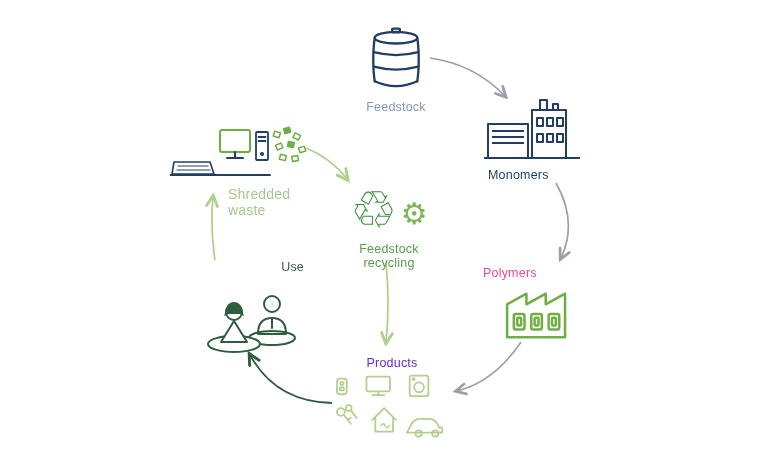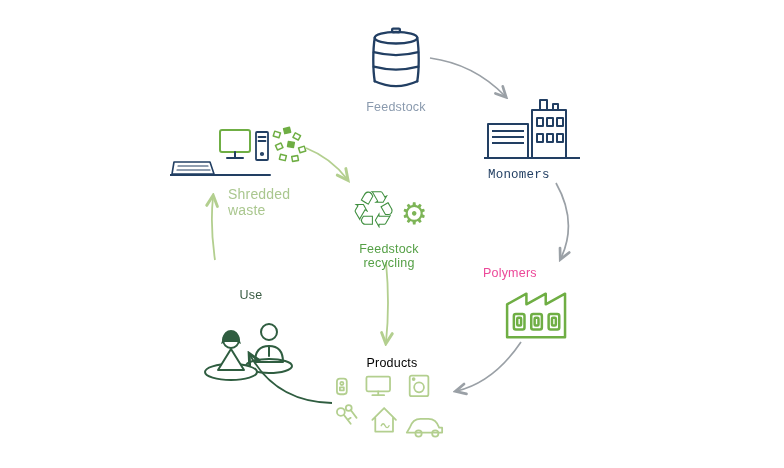--- a/index.html
+++ b/index.html
@@ -8,28 +8,28 @@
     font-family:"Liberation Sans", sans-serif;overflow:hidden;
   }
   .arrows{position:absolute;left:0;top:0;width:784px;height:468px;pointer-events:none;}
   .node{position:absolute;}
   .lbl{font-size:12.5px;letter-spacing:.2px;margin-top:4px;}
   
   .n-feedstock{left:338px;top:26px;width:116px;text-align:center;}
   .n-monomers{left:482px;top:96px;width:108px;text-align:left;}
   .n-polymers{left:483px;top:262px;width:100px;text-align:left;}
   .n-products{left:328px;top:352px;width:128px;text-align:center;}
-  .n-use{left:198px;top:256px;width:106px;text-align:center;margin-top:28px;}
+  .n-use{left:198px;top:256px;width:106px;text-align:right;}
   .n-shredded{left:170px;top:124px;width:152px;}
   .n-mech{left:334px;top:180px;width:110px;text-align:center;}
   
   .n-feedstock .lbl{color:#8a9aae;}
-  .n-monomers .lbl{color:#223f63;margin-left:6px;font-family:Liberation Mono, monospace;}
+  .n-monomers .lbl{color:#223f63;margin-left:6px;}
   .n-polymers .lbl{color:#ec4899;margin-bottom:5px;}
-  .n-products .lbl{color:#000000;margin-bottom:4px;}
+  .n-products .lbl{color:#6d28d9;margin-bottom:4px;}
   .n-use .lbl{color:#3a5c44;margin-bottom:2px;}
   .n-shredded .lbl{color:#aac78f;margin-top:2px;padding-left:58px;font-size:14px;}
   .n-mech .lbl{color:#55a046;margin-top:2px;}
   
   .mech-icons{display:flex;align-items:center;justify-content:center;gap:4px;height:60px;}
   .recycle-glyph{font-size:52px;line-height:1;color:#3f8f3f;}
   .gear-glyph{font-size:30px;line-height:1;color:#7db457;transform:translateY(4px);}
 </style>
 </head>
 <body>

